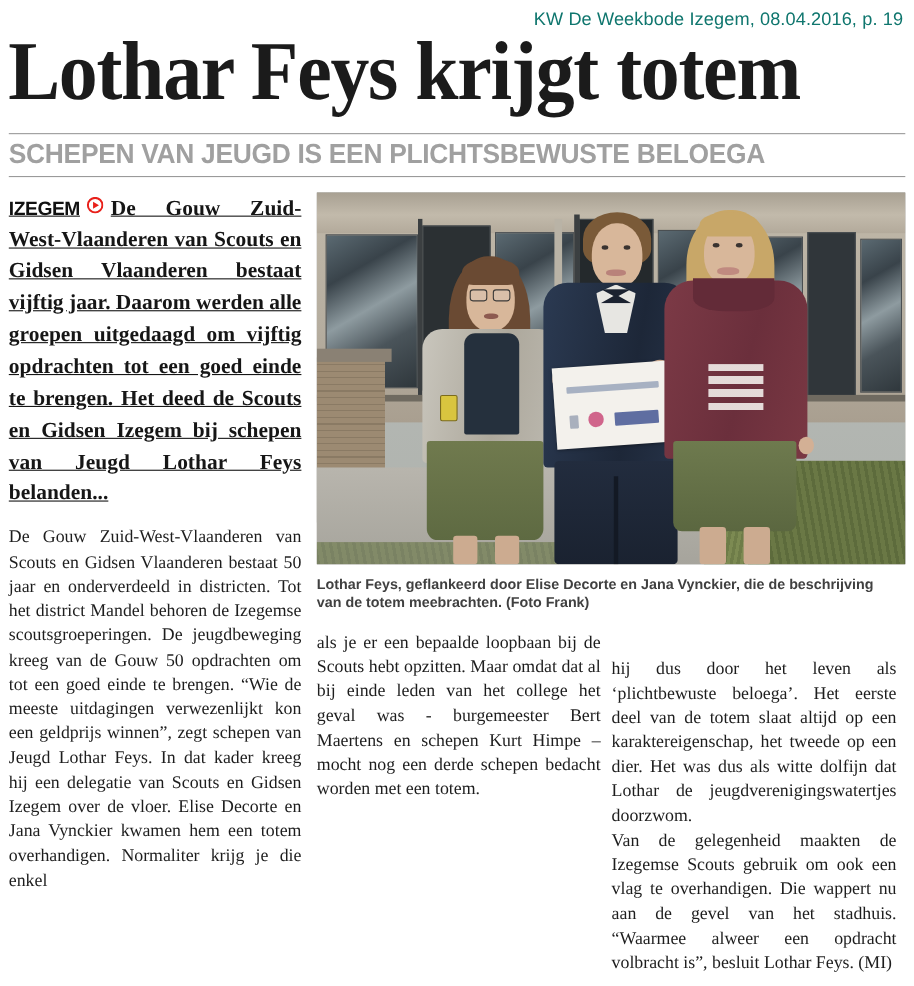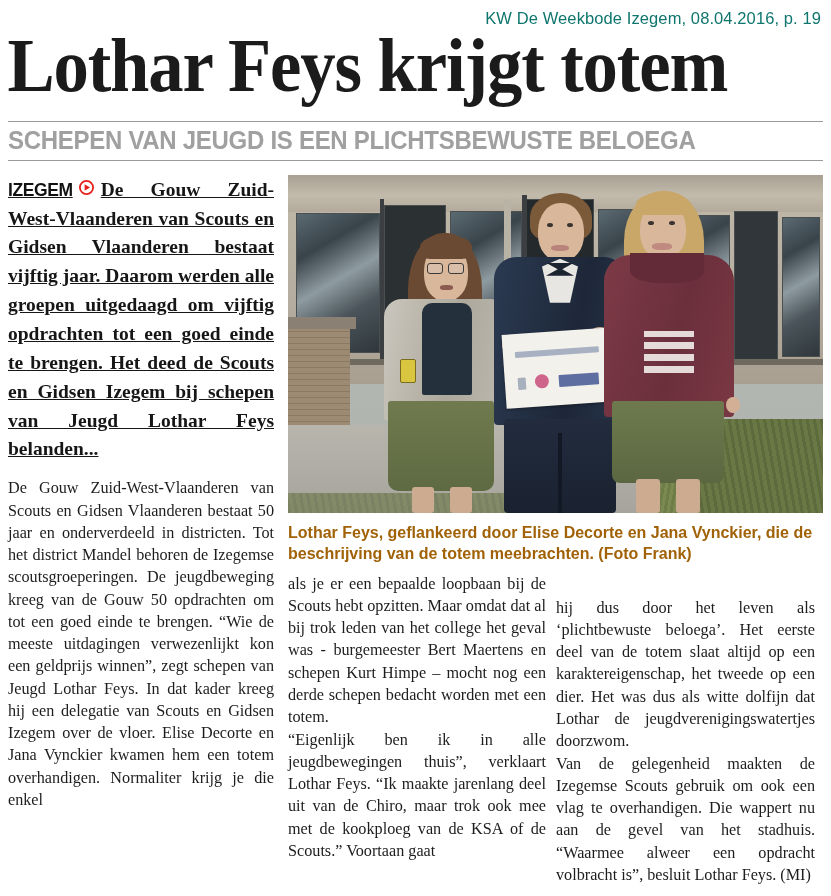--- a/index.html
+++ b/index.html
@@ -120,23 +120,23 @@
   .photo {
     width: 535px;
     height: 338px;
     position: relative;
     overflow: hidden;
     background: #8f8d86;
   }
   .caption {
     font-family: "Liberation Sans", sans-serif;
     font-weight: bold;
-    font-size: 16px;
+    font-size: 13px;
     line-height: 1.32;
-    color: #a16207;
+    color: #404040;
     margin-top: 9px;
     width: 530px;
   }
 
   
   .col2 {
     position: absolute;
     left: 288px; top: 398px;
     width: 258px;
   }
@@ -326,22 +326,21 @@
         <div class="leg" style="left:348px;top:304px;width:24px;height:34px;"></div>
         <div class="leg" style="left:388px;top:304px;width:24px;height:34px;"></div>
         <div class="arm" style="position:absolute;left:438px;top:222px;width:14px;height:16px;background:#d3b095;border-radius:50%;"></div>
       </div>
 
     </div>
     <div class="caption">Lothar Feys, geflankeerd door Elise Decorte en Jana Vynckier, die de beschrijving van de totem meebrachten. (Foto Frank)</div>
   </div>
 
   <div class="col2">
-    <p class="body-text">als je er een bepaalde loopbaan bij de Scouts hebt opzitten. Maar omdat dat al bij trok leden van het college het geval was - burgemeester Bert Maertens en schepen Kurt Himpe – mocht nog een derde schepen bedacht worden met een totem.</p>
-    <p class="body-text">“Eigenlijk ben ik in alle jeugdbewegingen thuis”, verklaart Lothar Feys. “Ik maakte jarenlang deel uit van de Chiro, maar trok ook mee met de kookploeg van de KSA of de Scouts.” Voortaan gaat</p>
+    <p class="body-text">als je er een bepaalde loopbaan bij de Scouts hebt opzitten. Maar omdat dat al bij einde leden van het college het geval was - burgemeester Bert Maertens en schepen Kurt Himpe – mocht nog een derde schepen bedacht worden met een totem.</p>
   </div>
 
   <div class="col3">
     <p class="body-text">hij dus door het leven als ‘plichtbewuste beloega’. Het eerste deel van de totem slaat altijd op een karaktereigenschap, het tweede op een dier. Het was dus als witte dolfijn dat Lothar de jeugdverenigingswatertjes doorzwom.</p>
     <p class="body-text">Van de gelegenheid maakten de Izegemse Scouts gebruik om ook een vlag te overhandigen. Die wappert nu aan de gevel van het stadhuis. “Waarmee alweer een opdracht volbracht is”, besluit Lothar Feys. (MI)</p>
   </div>
 
 </div>
 
 </body></html>

